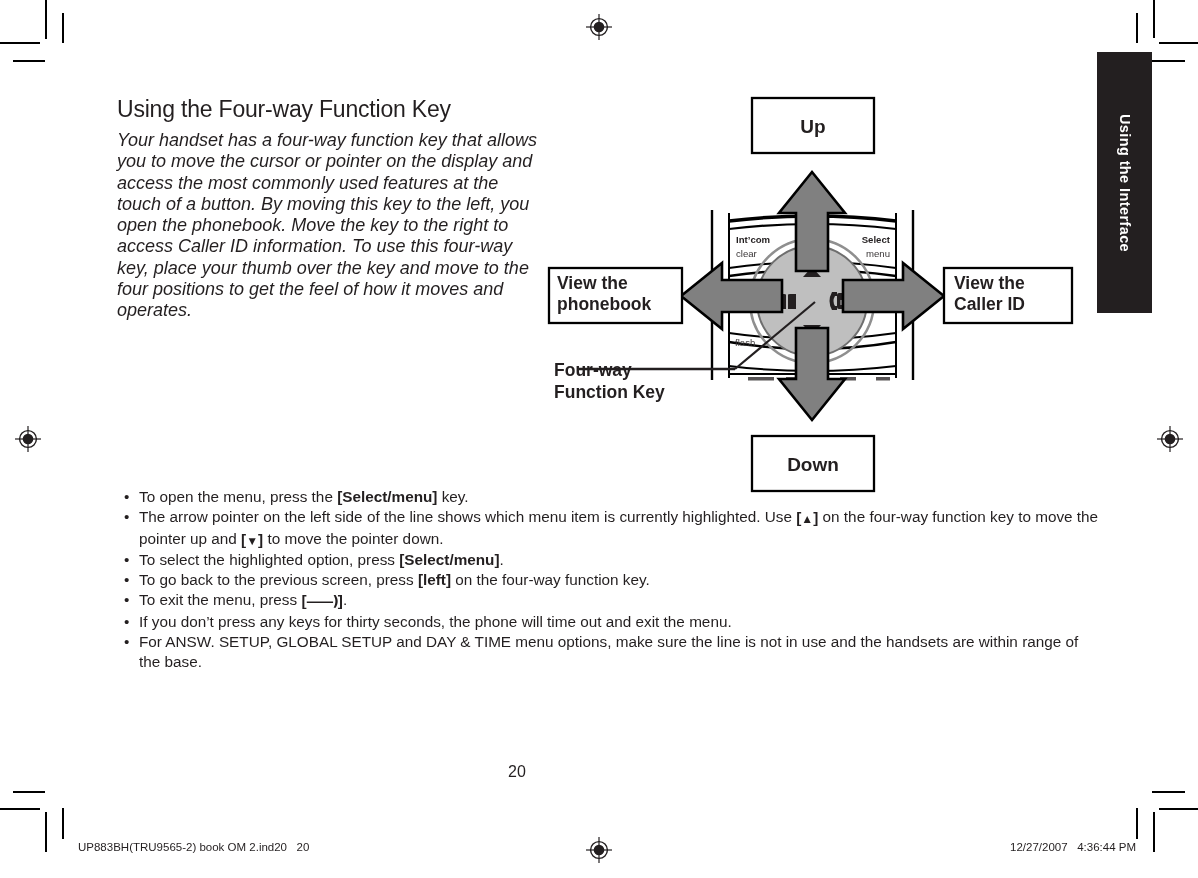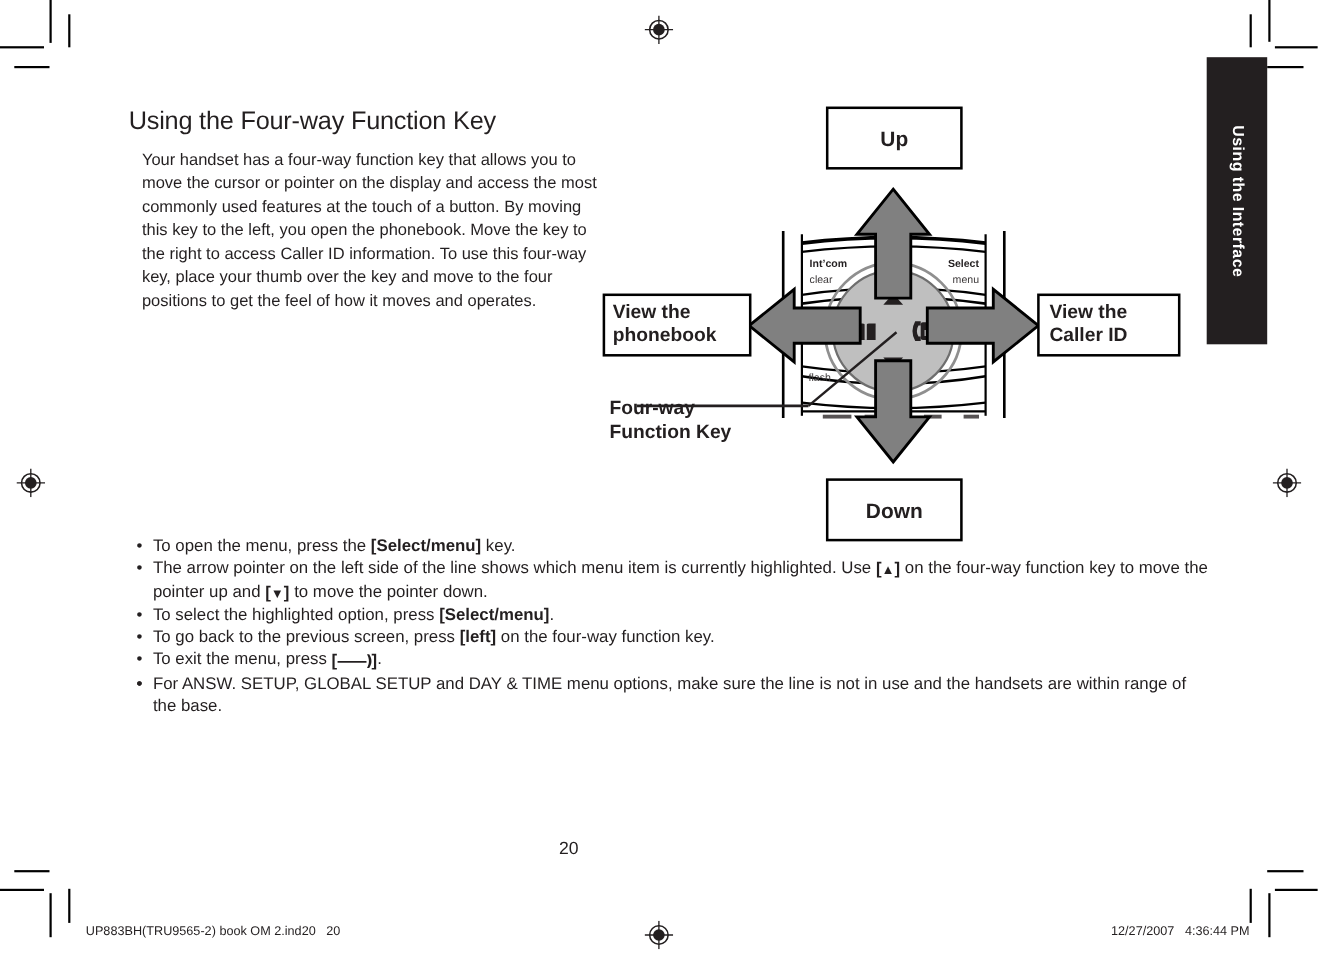--- a/index.html
+++ b/index.html
@@ -41,25 +41,26 @@
   
   #intro-block { position:absolute; left:117px; top:96px; width:420px; }
   h1.sec-title {
     margin:0 0 7px 0;
     font-size:23px;
     font-weight:normal;
     letter-spacing:-0.2px;
     color:#231f20;
   }
   p.body-copy {
-    margin:12px;
+    margin:0;
     width:420px;
-    font-size:15px;
+    font-size:18px;
     line-height:21.3px;
     color:#231f20;
+    font-style:italic;
   }
 
   
   #menu-block { position:absolute; left:117px; top:487px; width:985px; }
   #menu-block h1.sec-title { margin:0 0 8px 0; }
   ul.bullets { margin:0; padding:0; list-style:none; }
   ul.bullets li {
     position:relative;
     padding-left:22px;
     font-size:15.3px;
@@ -206,20 +207,21 @@
       <span>To go back to the previous screen, press </span><b>[left]</b><span> on the four-way function key.</span>
     </li>
 
     <li>
       <span class="dot">•</span>
       <span>To exit the menu, press </span><span class="key-glyph">[<span class="pwr">⸺)</span>]</span><span>.</span>
     </li>
 
     <li>
       <span class="dot">•</span>
+      <span>If you don’t press any keys for thirty seconds, the phone will time out and exit the menu.</span>
     </li>
 
     <li>
       <span class="dot">•</span>
       <span>For ANSW. SETUP, GLOBAL SETUP and DAY &amp; TIME menu options, make sure the line is not in use and the handsets are within range of the base.</span>
     </li>
 
   </ul>
 </div>
 

